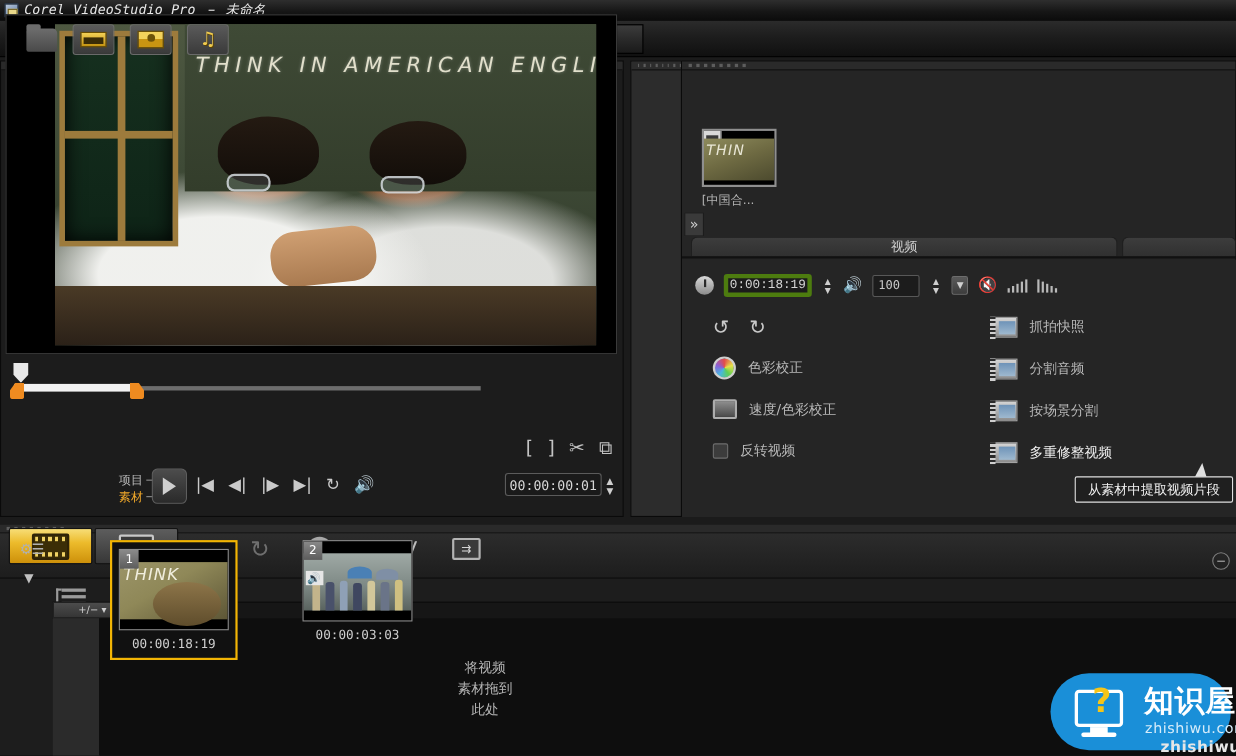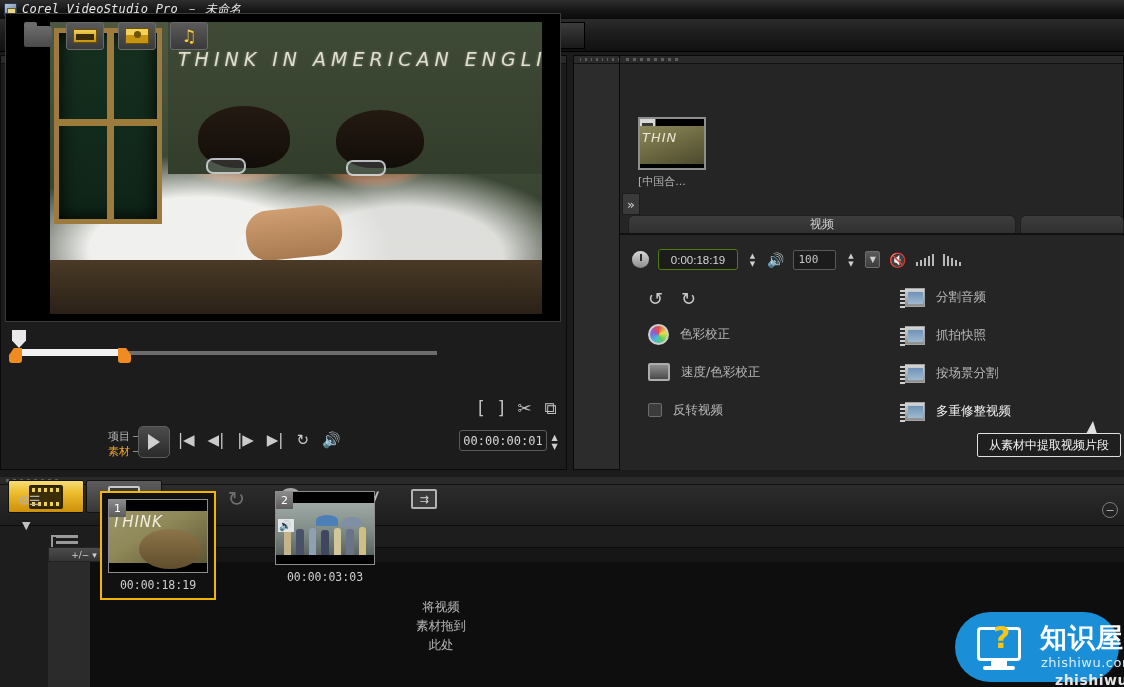--- a/index.html
+++ b/index.html
@@ -317,23 +317,23 @@
   .opt-body { position:absolute; left:620px; top:236px; width:504px; height:234px; background:#252525; }
   .opt-row1 { position:absolute; left:12px; top:13px; display:flex; align-items:center; gap:9px; }
   .clock-ico {
     width:17px;height:17px;border-radius:50%;
     background:linear-gradient(to bottom,#d8d8d8,#8b8b8b); position:relative;
   }
   .clock-ico:after{
     content:"";position:absolute;left:8px;top:3px;width:2px;height:7px;background:#2a2a2a;
   }
   .dur-field {
-    width:80px;height:21px;background:#1c1c1c;border:1px solid #4d7c0f;border-radius:3px;
+    width:80px;height:21px;background:#1c1c1c;border:4px solid #4d7c0f;border-radius:3px;
     display:flex;align-items:center;justify-content:center;color:#d5d5d5;font-size:11.5px;
-    font-family:Liberation Sans, sans-serif;
+    font-family:Liberation Mono, monospace;
   }
   .mini-spin {
     width:11px;height:21px;display:flex;flex-direction:column;justify-content:center;
     align-items:center;color:#cfcfcf;font-size:7px;line-height:8px;
   }
   .spk-ico { color:#cfcfcf; font-size:14px; }
   .vol-field {
     width:43px;height:20px;background:#1c1c1c;border:1px solid #585858;border-radius:2px;
     display:flex;align-items:center;padding-left:4px;color:#c6c6c6;font-size:11px;
     font-family:"DejaVu Sans Mono","Liberation Mono",monospace;
@@ -775,25 +775,25 @@
       </div>
       <div class="opt-item">
         <span class="chk"></span>
         <span>反转视频</span>
       </div>
     </div>
 
     <div class="opt-col opt-right">
       <div class="opt-item">
         <span class="film-ico"></span>
-        <span>分割音频</span>
+        <span>抓拍快照</span>
       </div>
       <div class="opt-item">
         <span class="film-ico"></span>
-        <span>抓拍快照</span>
+        <span>分割音频</span>
       </div>
       <div class="opt-item">
         <span class="film-ico"></span>
         <span>按场景分割</span>
       </div>
       <div class="opt-item hl">
         <span class="film-ico"></span>
         <span>多重修整视频</span>
       </div>
     </div>

